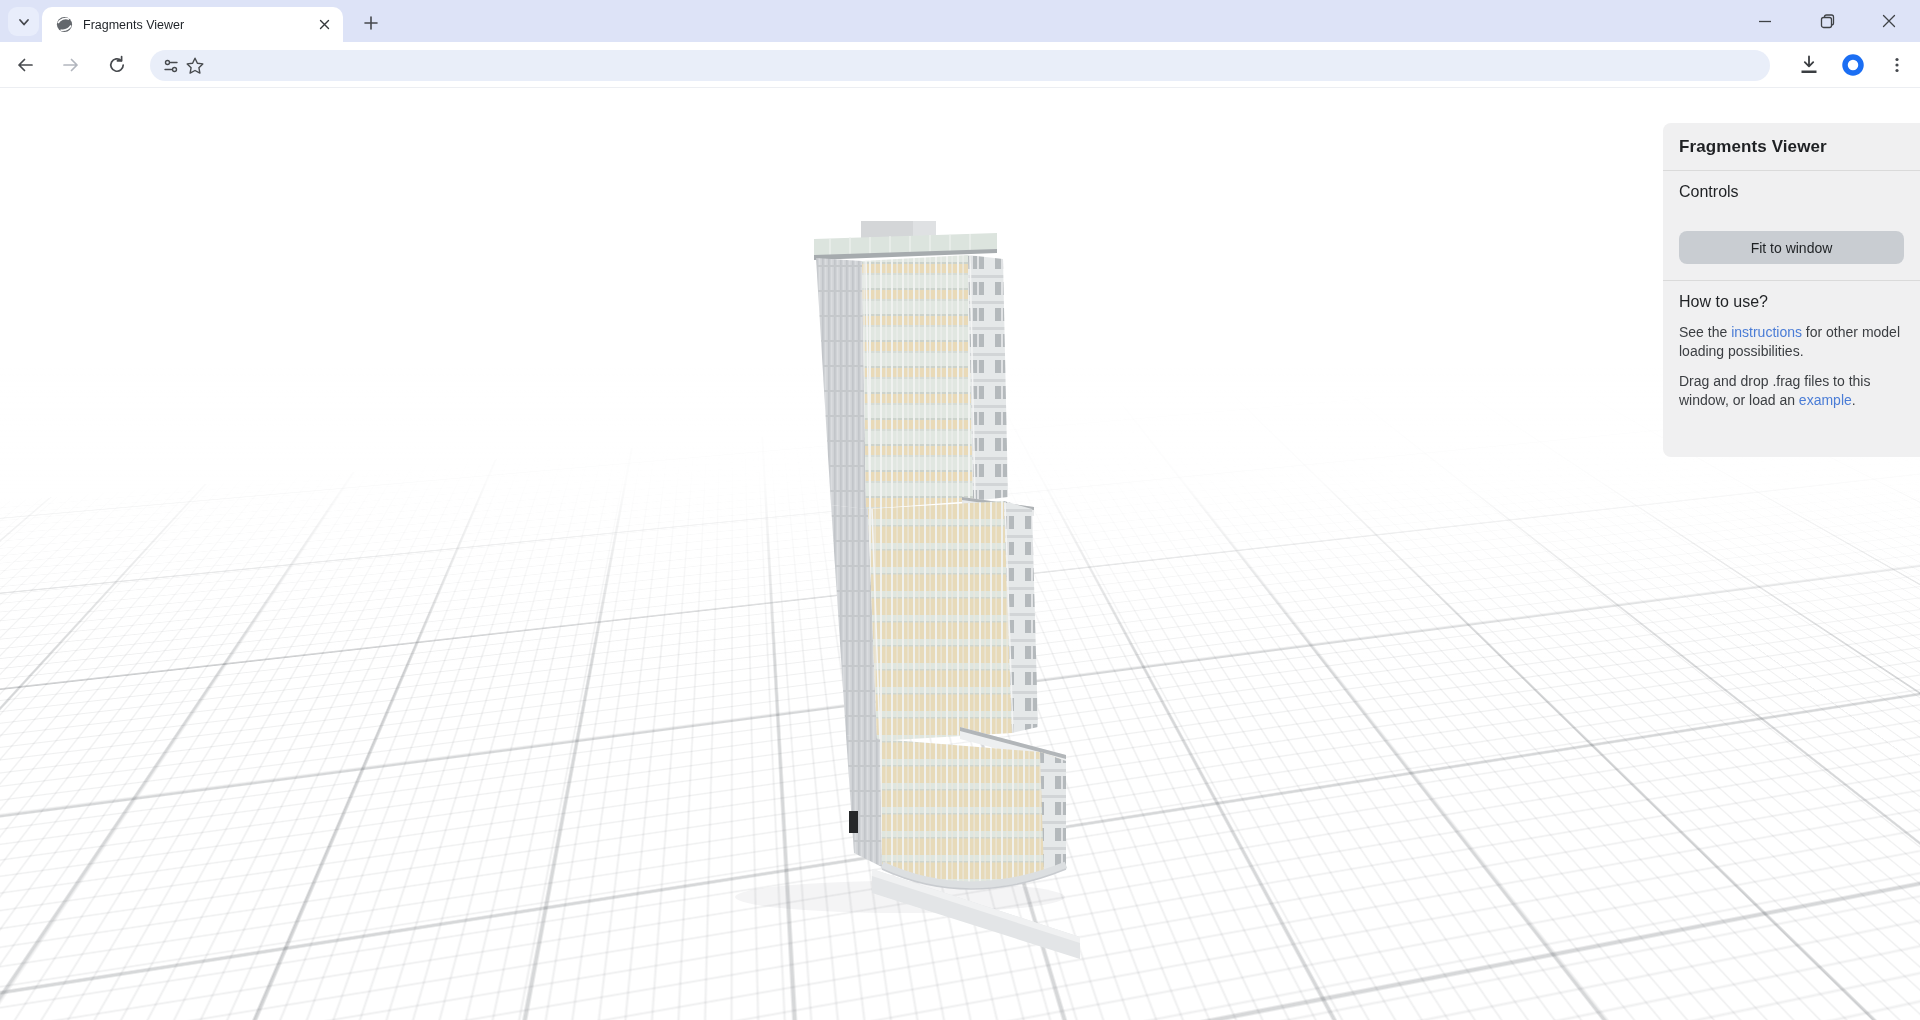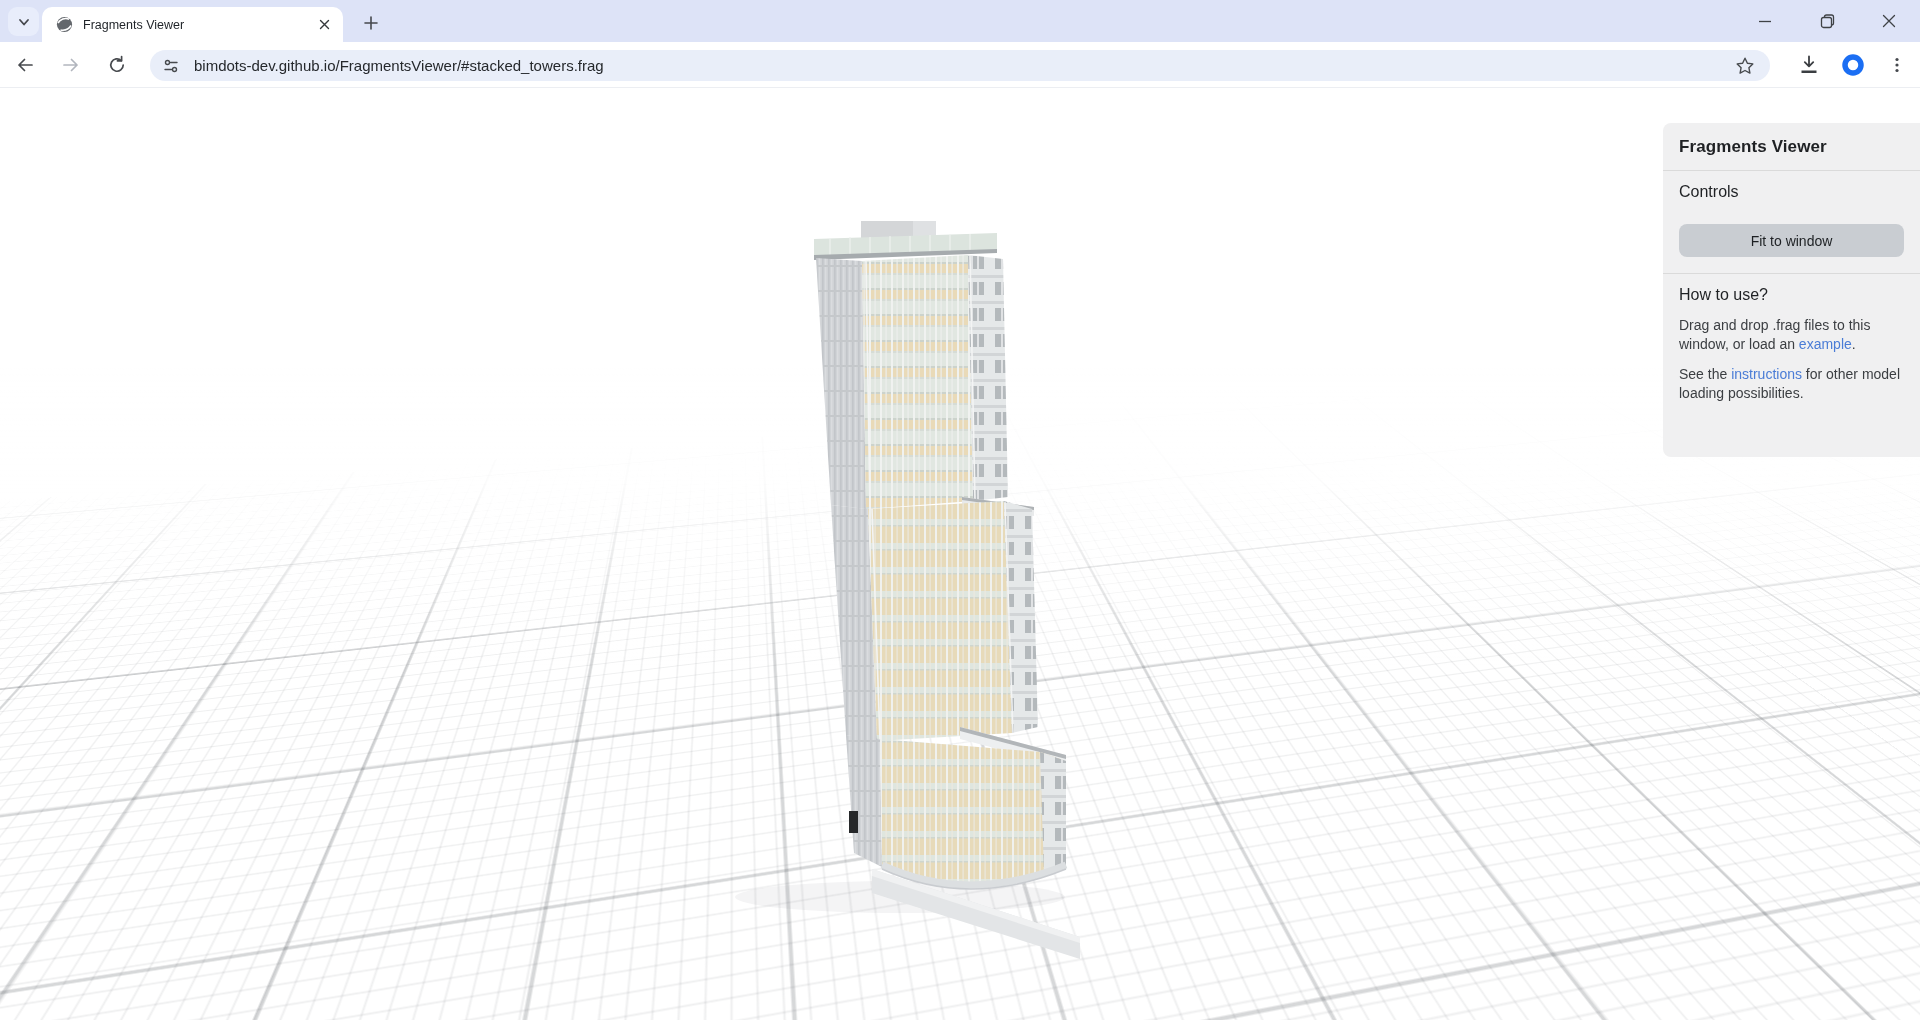--- a/index.html
+++ b/index.html
@@ -47,21 +47,21 @@
   .horizon-fade { position:absolute; inset:0; pointer-events:none;
     background:linear-gradient(180deg, #fff 0%, #fff 30%, rgba(255,255,255,.92) 42%, rgba(255,255,255,0) 62%); }
   .building { position:absolute; left:690px; top:112px; width:420px; height:770px; }
 
   
   .panel { position:absolute; left:1663px; top:123px; width:257px; height:334px;
     background:#f0f0f1; border-radius:8px 0 0 8px; padding:14px 16px 0 16px; }
   .panel h1 { font-size:17px; font-weight:bold; color:#1f2124; letter-spacing:.1px; }
   .panel .divider { height:1px; background:#dadada; margin:13px -16px 12px -16px; }
   .panel h2 { font-size:16px; font-weight:normal; color:#1f2124; }
-  .fit-btn { display:block; width:100%; height:33px; margin-top:23px; border:none;
+  .fit-btn { display:block; width:100%; height:33px; margin-top:30px; border:none;
     background:#c9cdd2; border-radius:8px; font-size:14px; color:#1d2023;
     font-family:"Liberation Sans", sans-serif; cursor:pointer; }
   .panel p { font-size:14px; line-height:1.33; color:#3b3e42; margin-top:12px; }
   .panel a { color:#4a7cd6; text-decoration:none; cursor:pointer; }
 
   svg { display:block; }
 </style>
 </head>
 <body>
 
@@ -133,21 +133,20 @@
     </svg>
   </div>
 
   <div class="omnibox">
     <svg width="18" height="18" viewBox="0 0 18 18">
       <circle cx="5.5" cy="5.5" r="2" fill="none" stroke="#474a4e" stroke-width="1.4"></circle>
       <path d="M8.5 5.5 H15" stroke="#474a4e" stroke-width="1.4" stroke-linecap="round"></path>
       <circle cx="12.5" cy="12.5" r="2" fill="none" stroke="#474a4e" stroke-width="1.4"></circle>
       <path d="M3 12.5 H9.5" stroke="#474a4e" stroke-width="1.4" stroke-linecap="round"></path>
     </svg>
-    <span class="url">bimdots-dev.github.io/FragmentsViewer/#stacked_towers.frag</span>
     <span class="tbtn">
       <svg width="20" height="20" viewBox="0 0 20 20">
         <path d="M10 2.2 L12.4 7.2 L17.8 7.9 L13.9 11.7 L14.9 17.1 L10 14.5 L5.1 17.1 L6.1 11.7 L2.2 7.9 L7.6 7.2 Z" fill="none" stroke="#474a4e" stroke-width="1.4" stroke-linejoin="round"></path>
       </svg>
     </span>
   </div>
 
   <div class="tool-icons">
     <span class="tbtn">
       <svg width="22" height="22" viewBox="0 0 22 22">
@@ -251,17 +250,17 @@
       <rect x="849" y="796" width="9" height="22" fill="#26282a"></rect>
     </svg>
 
     <div class="panel" style="left:1663px; top:35px;">
       <h1>Fragments Viewer</h1>
       <div class="divider"></div>
       <h2>Controls</h2>
       <button class="fit-btn">Fit to window</button>
       <div class="divider" style="margin-top:16px"></div>
       <h2>How to use?</h2>
+      <p><span>See the </span><a>instructions</a><span> for other model loading possibilities.</span></p>
       <p><span>Drag and drop .frag files to this window, or load an </span><a>example</a><span>.</span></p>
-      <p><span>See the </span><a>instructions</a><span> for other model loading possibilities.</span></p>
     </div>
   </div>
 </div>
 
 </body></html>

